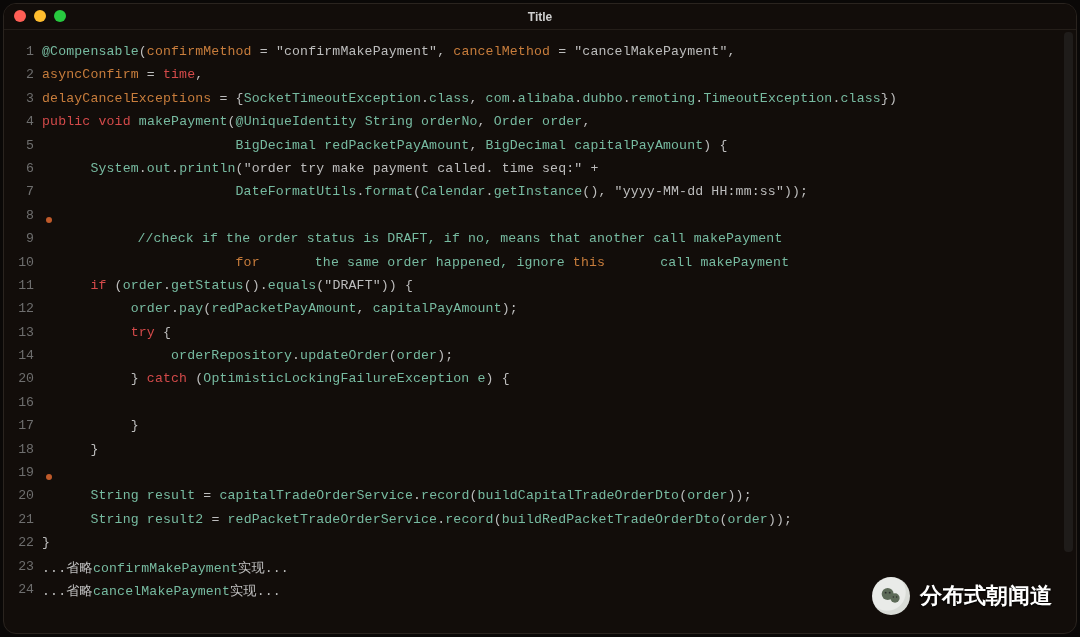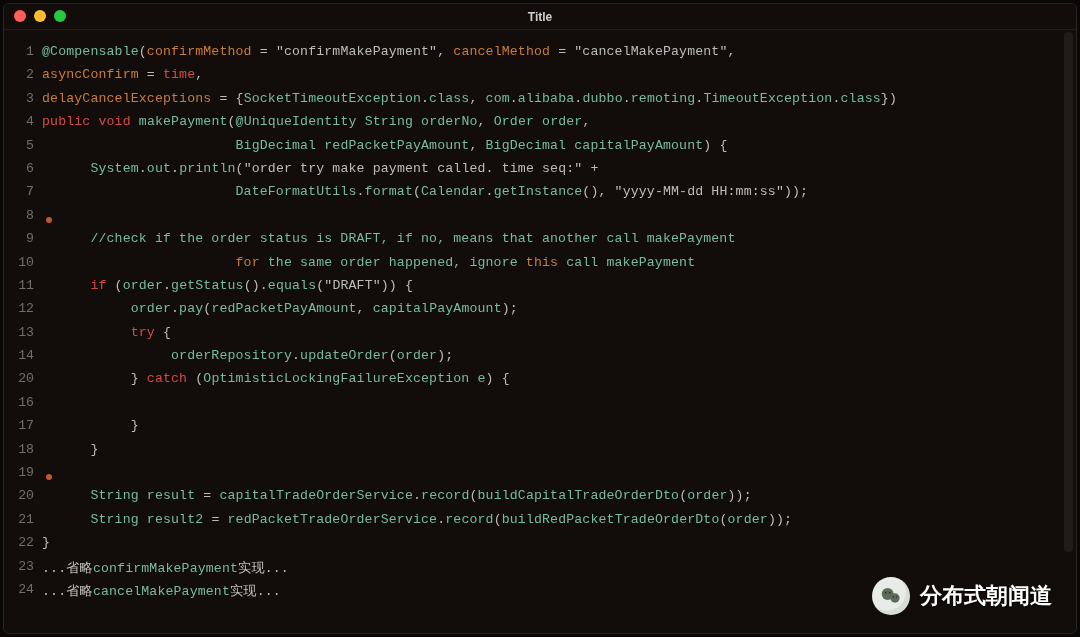--- a/index.html
+++ b/index.html
@@ -10,21 +10,21 @@
     font-size: 13.2px;
     overflow: hidden;
     color: #d0d0d0;
   }
   .window {
     position: relative;
     width: 1074px; height: 631px;
     margin: 3px;
     background: #120d0a;
     border: 1px solid #2a241f;
-    border-radius: 6px;
+    border-radius: 13px;
     overflow: hidden;
   }
   .titlebar {
     position: relative;
     height: 26px;
     display: flex;
     align-items: center;
     background: #120d0a;
     border-bottom: 1px solid #241e19;
   }
@@ -78,21 +78,21 @@
   
   .tk-ann   { color: #77bba1; }      
   .tk-id    { color: #77bba1; }      
   .tk-attr  { color: #c87d3c; }      
   .tk-str   { color: #bdbdbd; }      
   .tk-kw    { color: #d44a4a; }      
   .tk-bool  { color: #d44a4a; }      
   .tk-type  { color: #77bba1; }      
   .tk-punc  { color: #bdbdbd; }      
   .tk-op    { color: #bdbdbd; }      
-  .tk-cmt   { color: #77bba1; }      
+  .tk-cmt   { color: #77bba1; margin-left: 47px; }      
   .tk-cn    { color: #c0c0c0; }
 
   .scrollbar {
     position: absolute;
     right: 2px; top: 28px; bottom: 4px;
     width: 10px;
   }
   .scrollbar .track {
     position: absolute; inset: 0;
     background: transparent;

